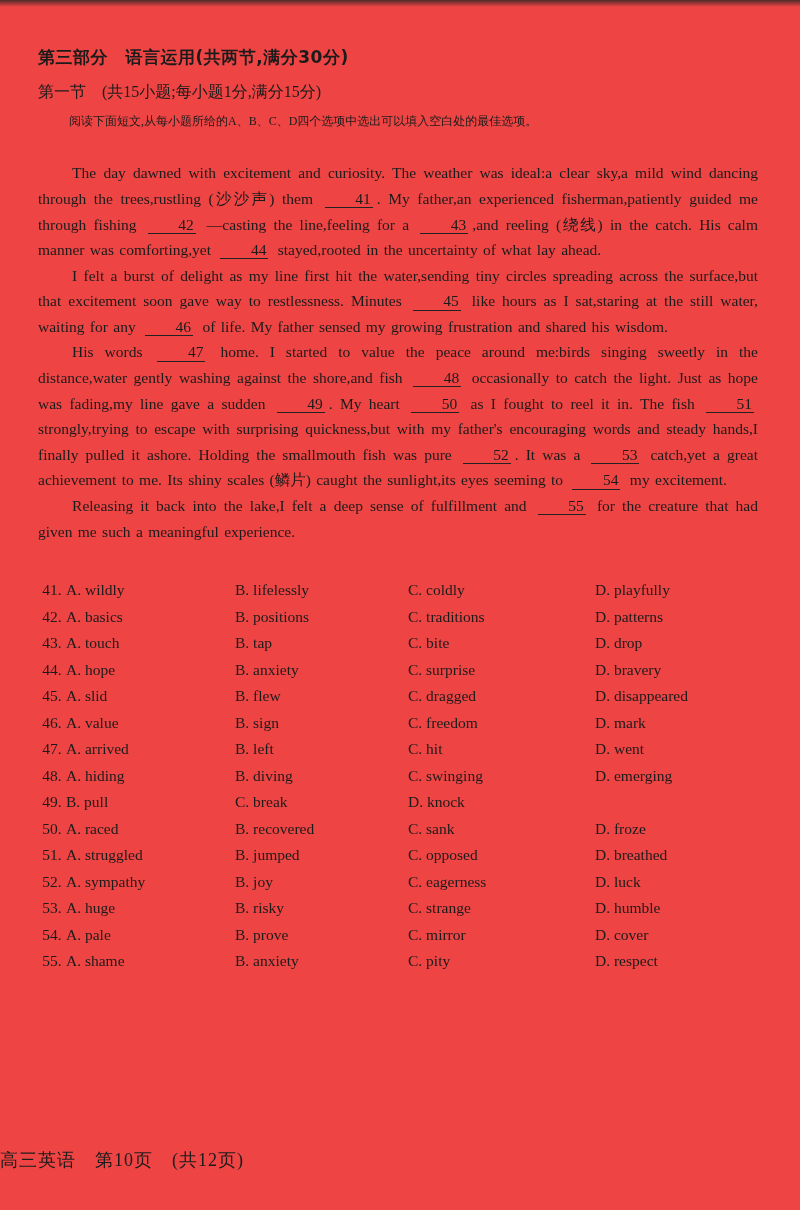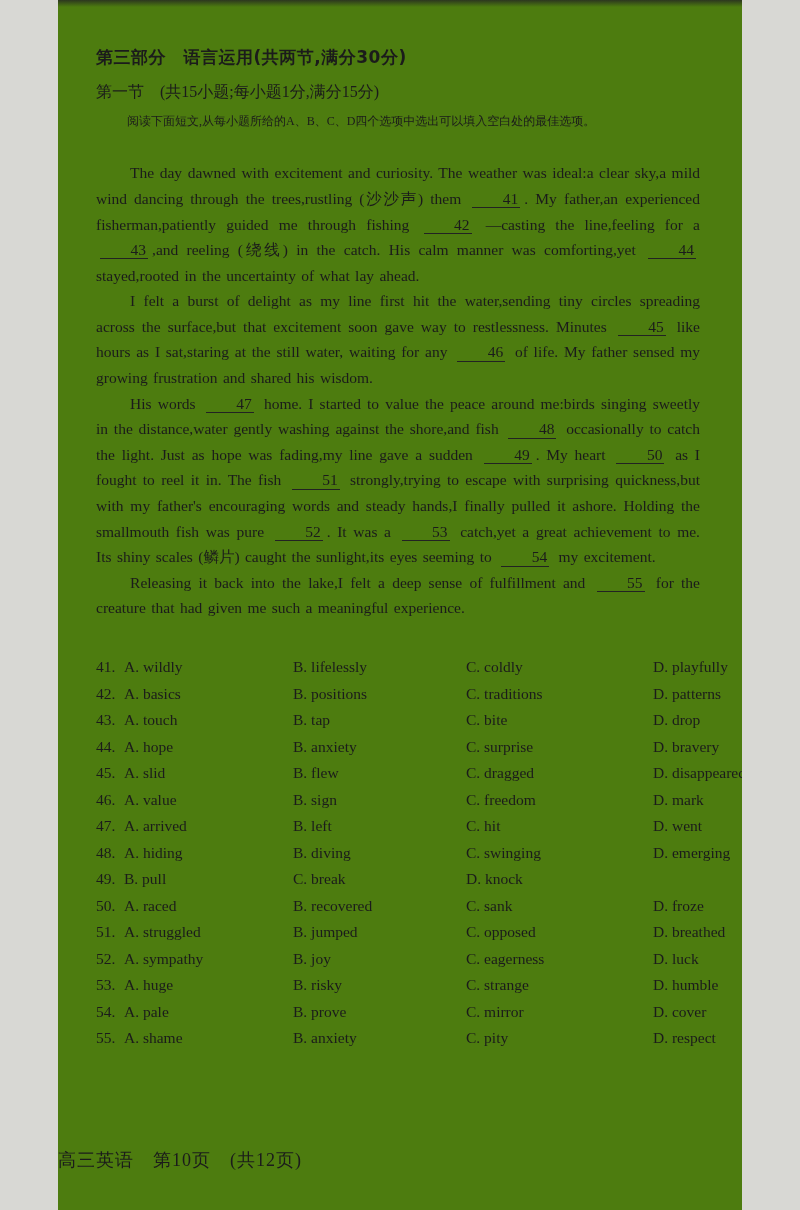--- a/index.html
+++ b/index.html
@@ -3,24 +3,24 @@
 <meta charset="utf-8">
 <title>Exam Page</title>
 <style>
   html,body { margin:0; padding:0; }
   body {
     background:#d8d8d4;
     font-family:"Liberation Serif","DejaVu Serif",serif;
   }
   .page {
     position:relative;
-    width:684px;
+    width:800px;
     height:1210px;
     margin:0 auto;
-    background:#4d7c0f;
+    background:#ef4444;
     color:#1b1b1b;
     overflow:hidden;
     box-sizing:border-box;
   }
   .scan-edge-top {
     position:absolute;
     top:0; left:0; right:0;
     height:7px;
     background:linear-gradient(to bottom, rgba(35,35,35,.78), rgba(35,35,35,0));
     pointer-events:none;
@@ -69,21 +69,21 @@
   .options {
     margin-top:33px;
   }
   .opt-row {
     display:grid;
     grid-template-columns:28px 169px 173px 187px 1fr;
     font-size:15.5px;
     line-height:26.5px;
     white-space:nowrap;
   }
-  .opt-num { text-align:left;font-family:Liberation Serif, serif; }
+  .opt-num { text-align:center;font-family:Liberation Serif, serif; }
   .footer {
     position:absolute;
     left:0; right:0;
     bottom:38px;
     text-align:left;
     font-size:18px;
     letter-spacing:1px;
   }
 </style>
 </head>

